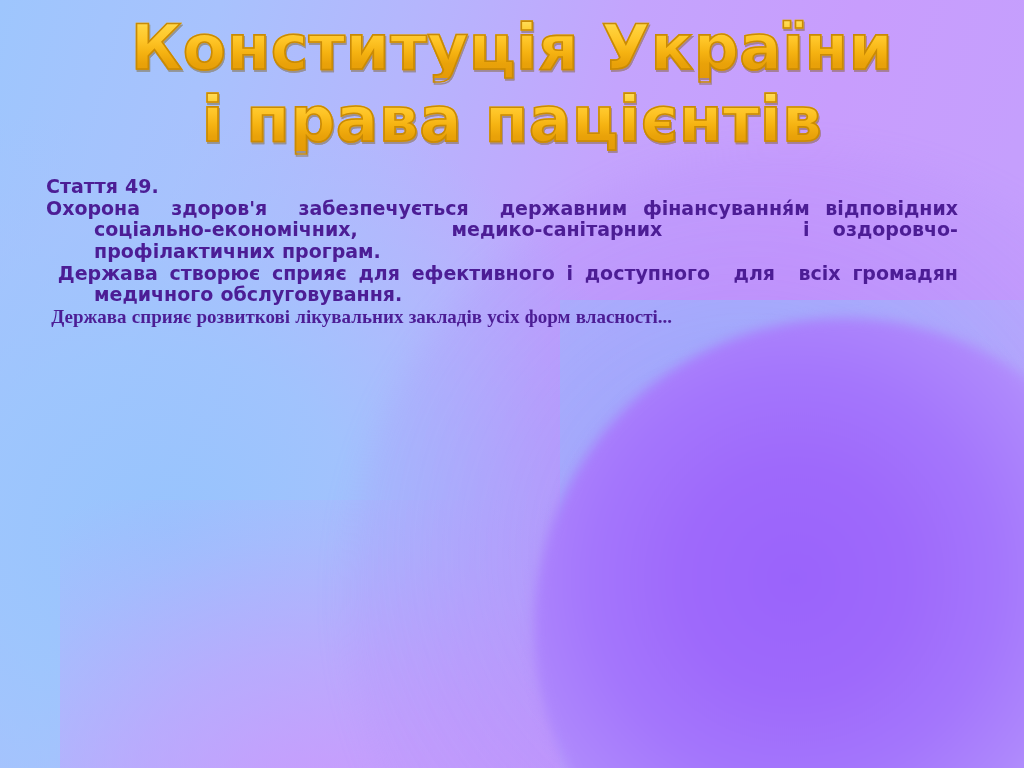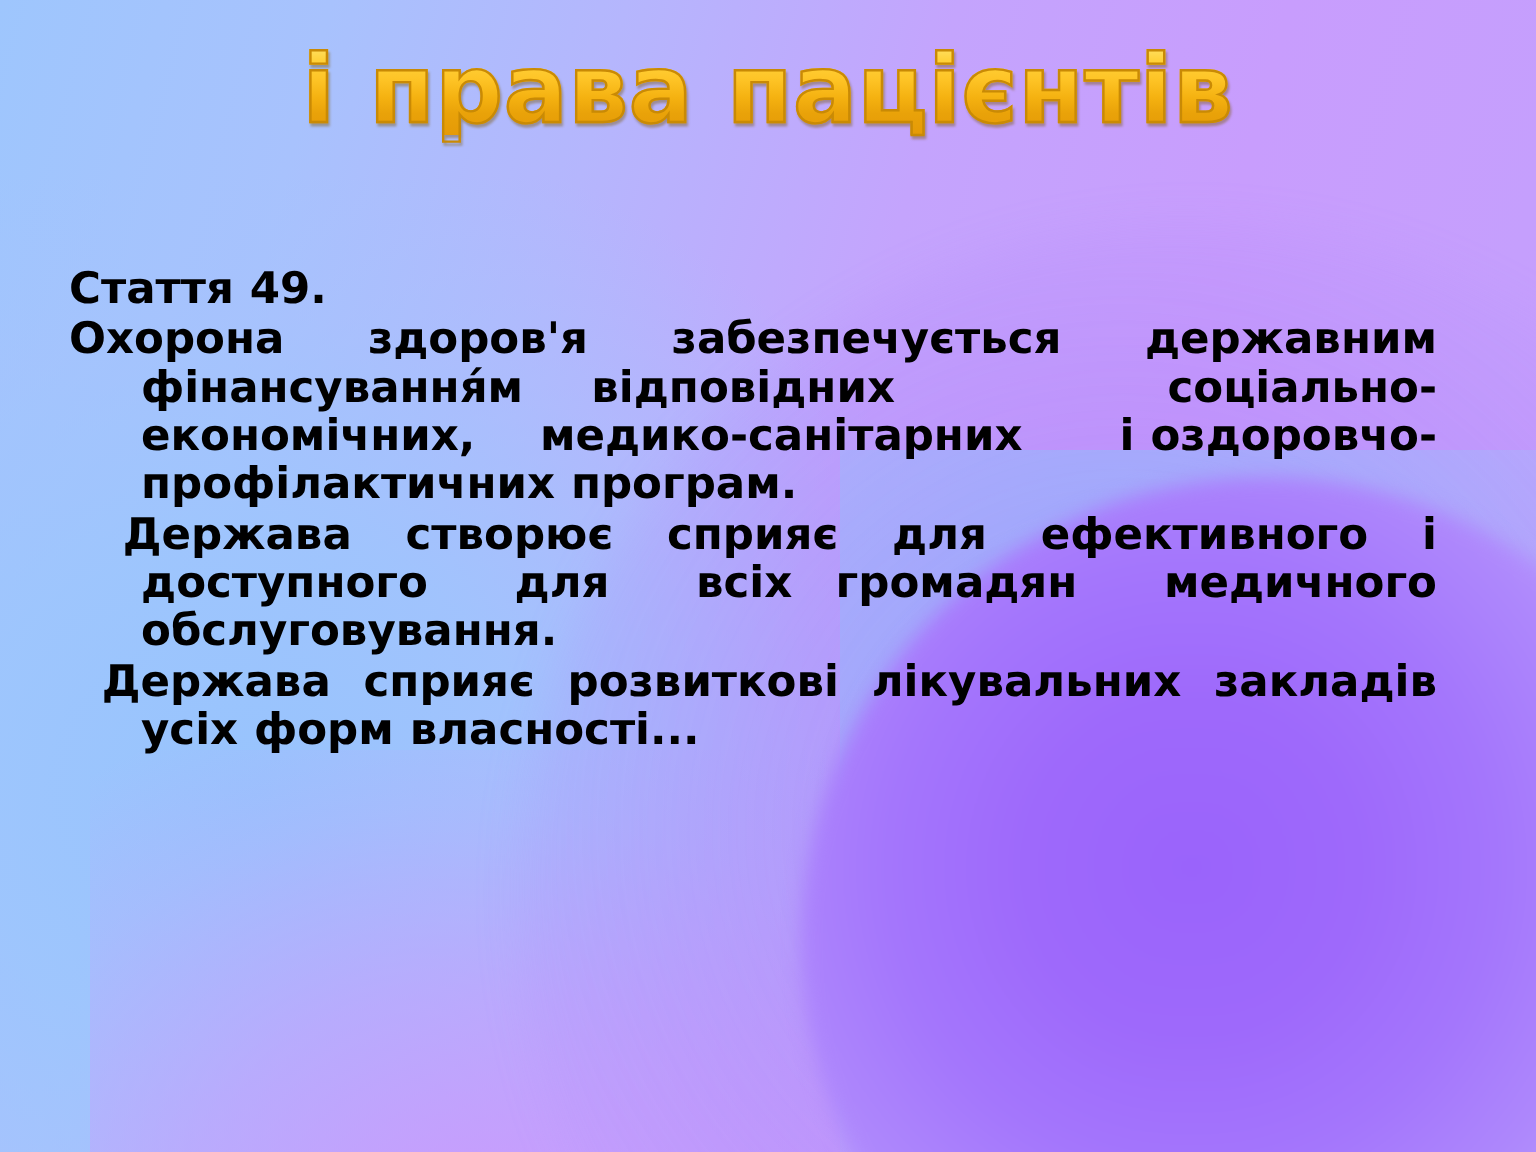--- a/index.html
+++ b/index.html
@@ -157,54 +157,55 @@
   .title-line-2 { font-size: 63px; margin-top: 12px; }
 
   
   .body-block {
     position: absolute;
     left: 46px;
     top: 176px;
     width: 912px;
   }
   .para {
-    color: #000000;
+    color: #4c1d95;
     font-family: "DejaVu Sans", "Liberation Sans", sans-serif;
     font-weight: 700;
-    font-size: 29px;
+    font-size: 19px;
     line-height: 1.115;
     margin: 0 0 1px 0;
     
     padding-left: 48px;
     text-indent: -48px;
     text-align: justify;
     text-justify: inter-word;
     white-space: pre-wrap;
     word-spacing: 0.5px;
   }
-  .para:last-child { margin-bottom: 0; }
+  .para:last-child { margin-bottom: 0; font-family: Liberation Serif, serif; }
 
   
   .para.no-justify { text-align: left; }
 </style>
 </head>
 <body>
 
 <div id="slide">
 
   <div class="bg-base"></div>
   <div class="bg-blue-pool"></div>
   <div class="bg-pink-sweep"></div>
   <div class="bg-blue-band"></div>
   <div class="bg-violet-halo"></div>
   <div class="bg-violet-blob"></div>
 
   <div class="content">
 
     <div class="title-block">
+      <span class="title-line title-line-1">Конституція України</span>
       <span class="title-line title-line-2">і права пацієнтів</span>
     </div>
 
     <div class="body-block">
       <p class="para no-justify">Стаття 49.</p>
       <p class="para">Охорона  здоров'я  забезпечується  державним фінансування́м відповідних    соціально-економічних,    медико-санітарних      і оздоровчо-профілактичних програм.</p>
       <p class="para"> Держава створює сприяє для ефективного і доступного  для  всіх громадян  медичного обслуговування.</p>
       <p class="para"> Держава сприяє розвиткові лікувальних закладів усіх форм власності...</p>
     </div>
 

